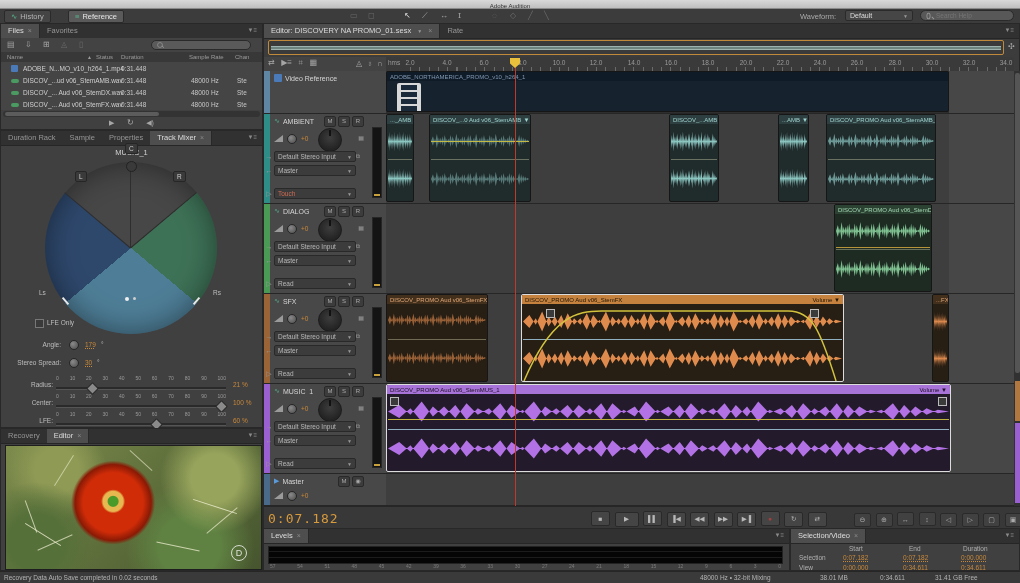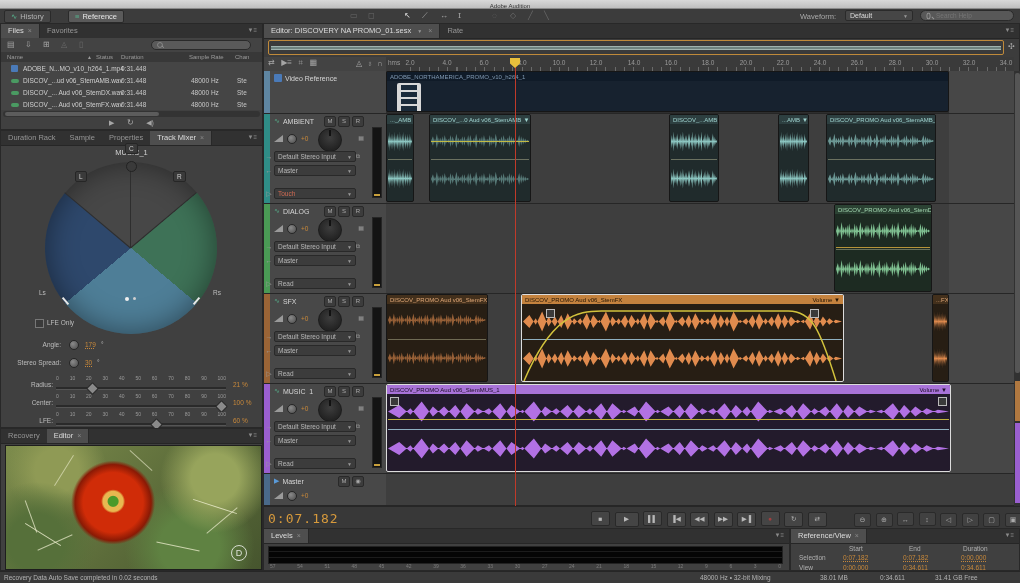--- a/index.html
+++ b/index.html
@@ -796,21 +796,21 @@
       <span>12</span>
       <span>9</span>
       <span>6</span>
       <span>3</span>
       <span>0</span>
   </div>
 </div>
 
 <div class="panel" style="left:790px;top:528px;width:230px;height:43px">
   <div class="tabbar">
-    <div class="tab on"><span>Reference/View</span><span class="x">×</span></div>
+    <div class="tab on"><span>Selection/Video</span><span class="x">×</span></div>
     <div class="pmenu">▼≡</div>
   </div>
   <div class="ax" style="left:0;top:14px;right:0;bottom:0;font-size:6.5px">
     <span class="ax" style="left:58px;top:2px;color:#b0b0b0">Start</span>
     <span class="ax" style="left:118px;top:2px;color:#b0b0b0">End</span>
     <span class="ax" style="left:172px;top:2px;color:#b0b0b0">Duration</span>
     <span class="ax" style="left:8px;top:11px;color:#b0b0b0">Selection</span>
     <span class="ax" style="left:52px;top:11px;color:#c8883a;text-decoration:underline dotted">0:07.182</span>
     <span class="ax" style="left:112px;top:11px;color:#c8883a;text-decoration:underline dotted">0:07.182</span>
     <span class="ax" style="left:170px;top:11px;color:#c8883a;text-decoration:underline dotted">0:00.000</span>

